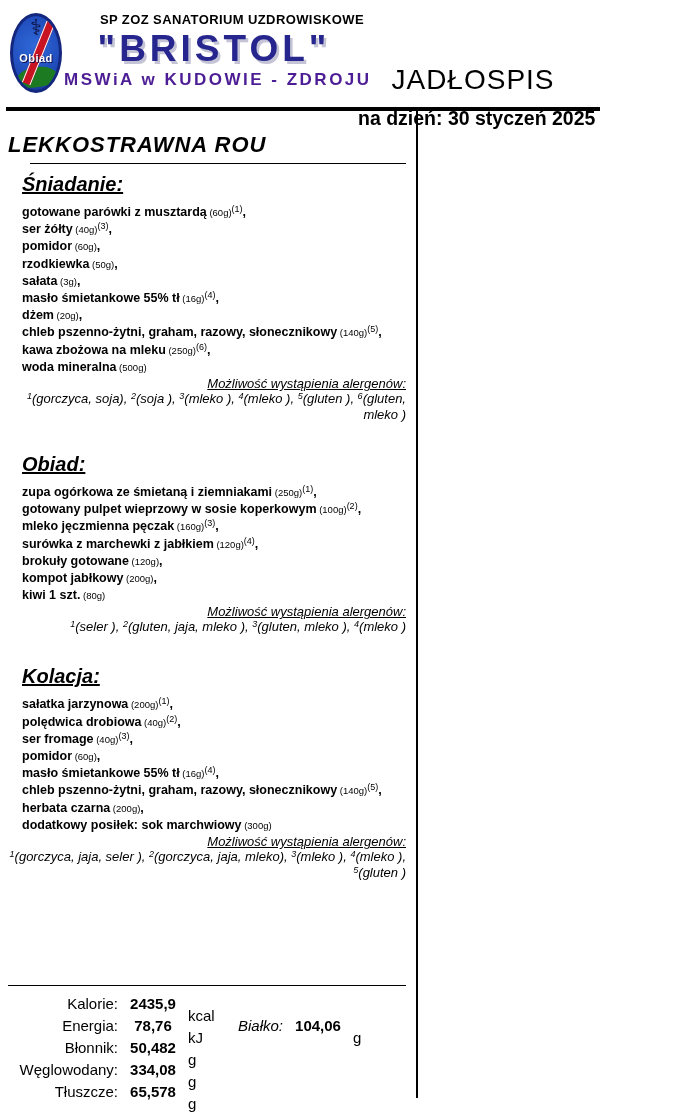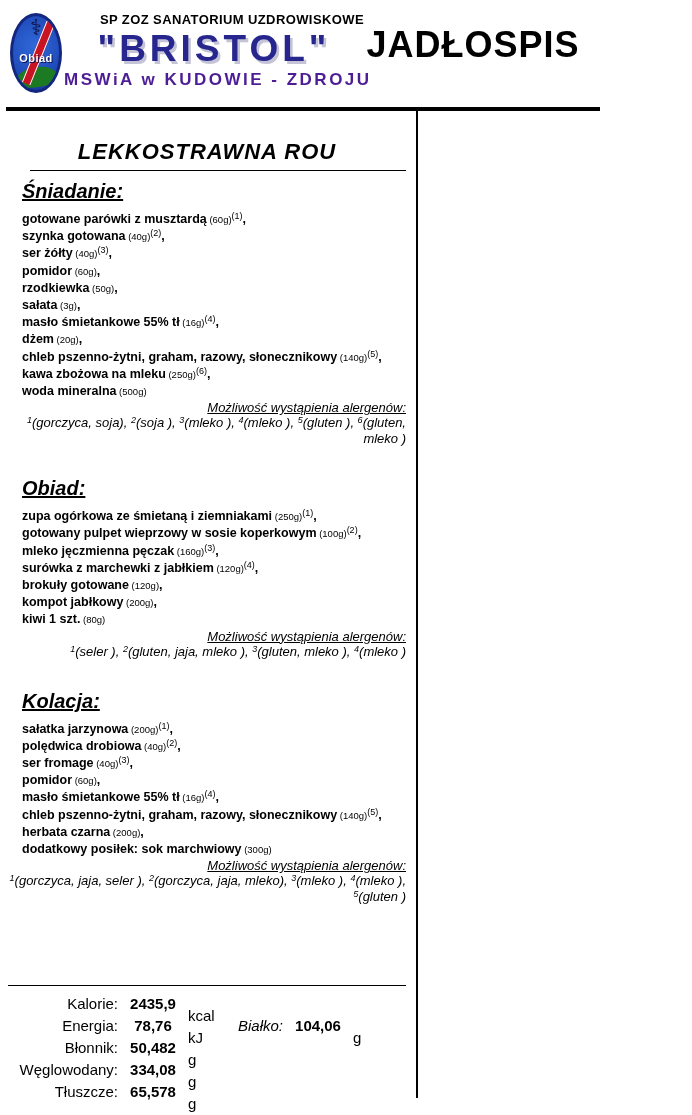--- a/index.html
+++ b/index.html
@@ -19,30 +19,30 @@
   .badge-text{position:absolute;top:36px;left:0;width:100%;text-align:center;color:#fff;
               font-weight:bold;font-size:11px;letter-spacing:.5px;text-shadow:1px 1px 0 #101050;}
 
   .org-block{position:absolute;left:64px;top:12px;width:300px;text-align:center;}
   .org-line1{color:#000000;font-weight:bold;font-size:13px;letter-spacing:.4px;white-space:nowrap;text-align:right;}
   .org-name{color:#26268e;font-weight:bold;font-size:37px;line-height:43px;letter-spacing:4px;
             text-shadow:2.5px 2.5px 0 #c4c4d6;white-space:nowrap;}
   .org-line2{color:#4c1d95;font-weight:bold;font-size:17px;letter-spacing:2.5px;white-space:nowrap;}
 
   .title-block{position:absolute;left:358px;top:24px;width:230px;text-align:center;}
-  .doc-title{font-weight:bold;font-size:36px;letter-spacing:1px;}
+  .doc-title{font-weight:normal;font-size:28px;letter-spacing:1px;margin-top:40px;}
   .doc-date{font-weight:bold;font-size:19.5px;margin-top:11px;white-space:nowrap;}
 
   .thick-rule{position:absolute;left:6px;top:107px;width:594px;height:4px;background:#000;}
   .v-divider{position:absolute;left:416px;top:111px;width:2px;height:987px;background:#000;}
 
   
   .left-col{position:absolute;left:8px;top:111px;width:398px;}
-  .diet-title{padding-top:4px;text-align:center;font-weight:bold;font-style:italic;font-size:22px;
-              letter-spacing:1px;margin-top:24px;}
+  .diet-title{padding-top:21px;font-weight:bold;font-style:italic;font-size:22px;
+              letter-spacing:1px;}
   .title-rule{border:none;border-top:1.5px solid #000;margin:5px 0 0 22px;width:376px;}
 
   .meal-heading{margin:30px 0 0 14px;font-weight:bold;font-style:italic;font-size:20px;
                 text-decoration:underline;display:inline-block;}
   section.meal:first-of-type .meal-heading{margin-top:9px;}
   .items{margin:8px 0 0 14px;}
   .item{font-weight:bold;font-size:12.5px;line-height:16.2px;white-space:nowrap;}
   .item-weight{font-weight:normal;font-size:9.5px;}
   .item-sup{font-weight:normal;font-size:9px;vertical-align:4px;line-height:0;}
   .item-tail{font-weight:bold;}
@@ -76,34 +76,34 @@
   </div>
 
   <div class="org-block">
     <div class="org-line1">SP ZOZ SANATORIUM UZDROWISKOWE</div>
     <div class="org-name">"BRISTOL"</div>
     <div class="org-line2">MSWiA w KUDOWIE - ZDROJU</div>
   </div>
 
   <div class="title-block">
     <div class="doc-title">JADŁOSPIS</div>
+    <div class="doc-date">na dzień: 30 styczeń 2025</div>
   </div>
 
   <div class="thick-rule"></div>
   <div class="v-divider"></div>
 
   <div class="left-col">
     <div class="diet-title">LEKKOSTRAWNA ROU</div>
     <hr class="title-rule">
     <div>
   <section class="meal">
     <h2 class="meal-heading">Śniadanie:</h2>
     <div class="items">
             <div class="item"><span class="item-text">gotowane parówki z musztardą</span><span class="item-weight"> (60g)</span><sup class="item-sup">(1)</sup><span class="item-tail">,</span></div>
-            <div class="item"><span class="item-text">szynka gotowana</span><span class="item-weight"> (40g)</span><sup class="item-sup">(2)</sup><span class="item-tail">,</span></div>
             <div class="item"><span class="item-text">ser żółty</span><span class="item-weight"> (40g)</span><sup class="item-sup">(3)</sup><span class="item-tail">,</span></div>
             <div class="item"><span class="item-text">pomidor</span><span class="item-weight"> (60g)</span><span class="item-tail">,</span></div>
             <div class="item"><span class="item-text">rzodkiewka</span><span class="item-weight"> (50g)</span><span class="item-tail">,</span></div>
             <div class="item"><span class="item-text">sałata</span><span class="item-weight"> (3g)</span><span class="item-tail">,</span></div>
             <div class="item"><span class="item-text">masło śmietankowe 55% tł</span><span class="item-weight"> (16g)</span><sup class="item-sup">(4)</sup><span class="item-tail">,</span></div>
             <div class="item"><span class="item-text">dżem</span><span class="item-weight"> (20g)</span><span class="item-tail">,</span></div>
             <div class="item"><span class="item-text">chleb pszenno-żytni, graham, razowy, słonecznikowy</span><span class="item-weight"> (140g)</span><sup class="item-sup">(5)</sup><span class="item-tail">,</span></div>
             <div class="item"><span class="item-text">kawa zbożowa na mleku</span><span class="item-weight"> (250g)</span><sup class="item-sup">(6)</sup><span class="item-tail">,</span></div>
             <div class="item"><span class="item-text">woda mineralna</span><span class="item-weight"> (500g)</span></div>
           </div>

